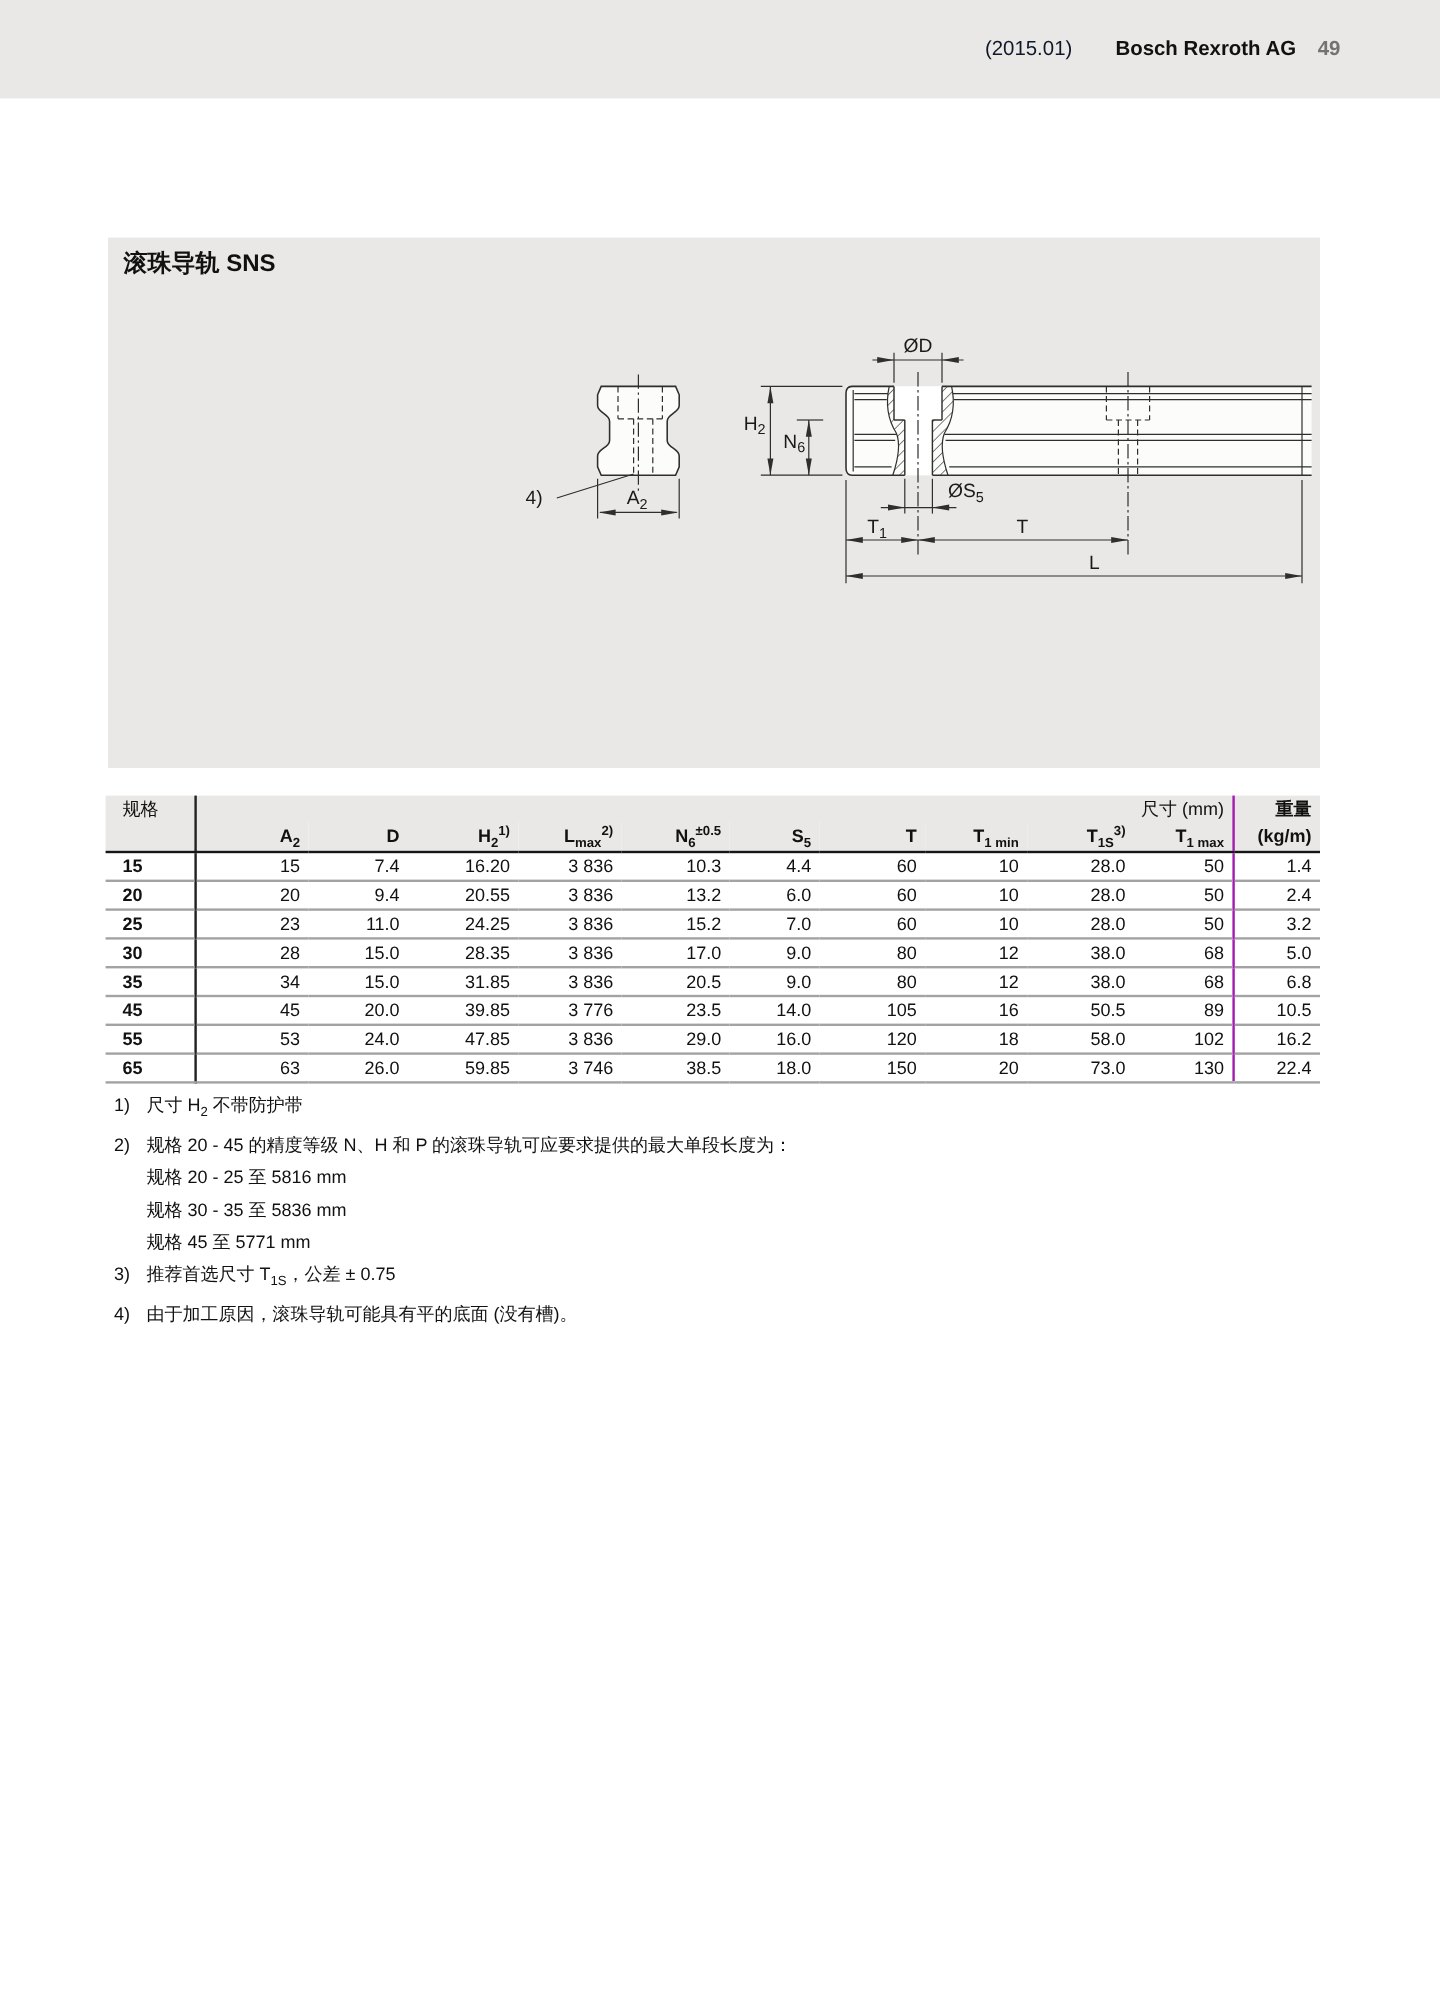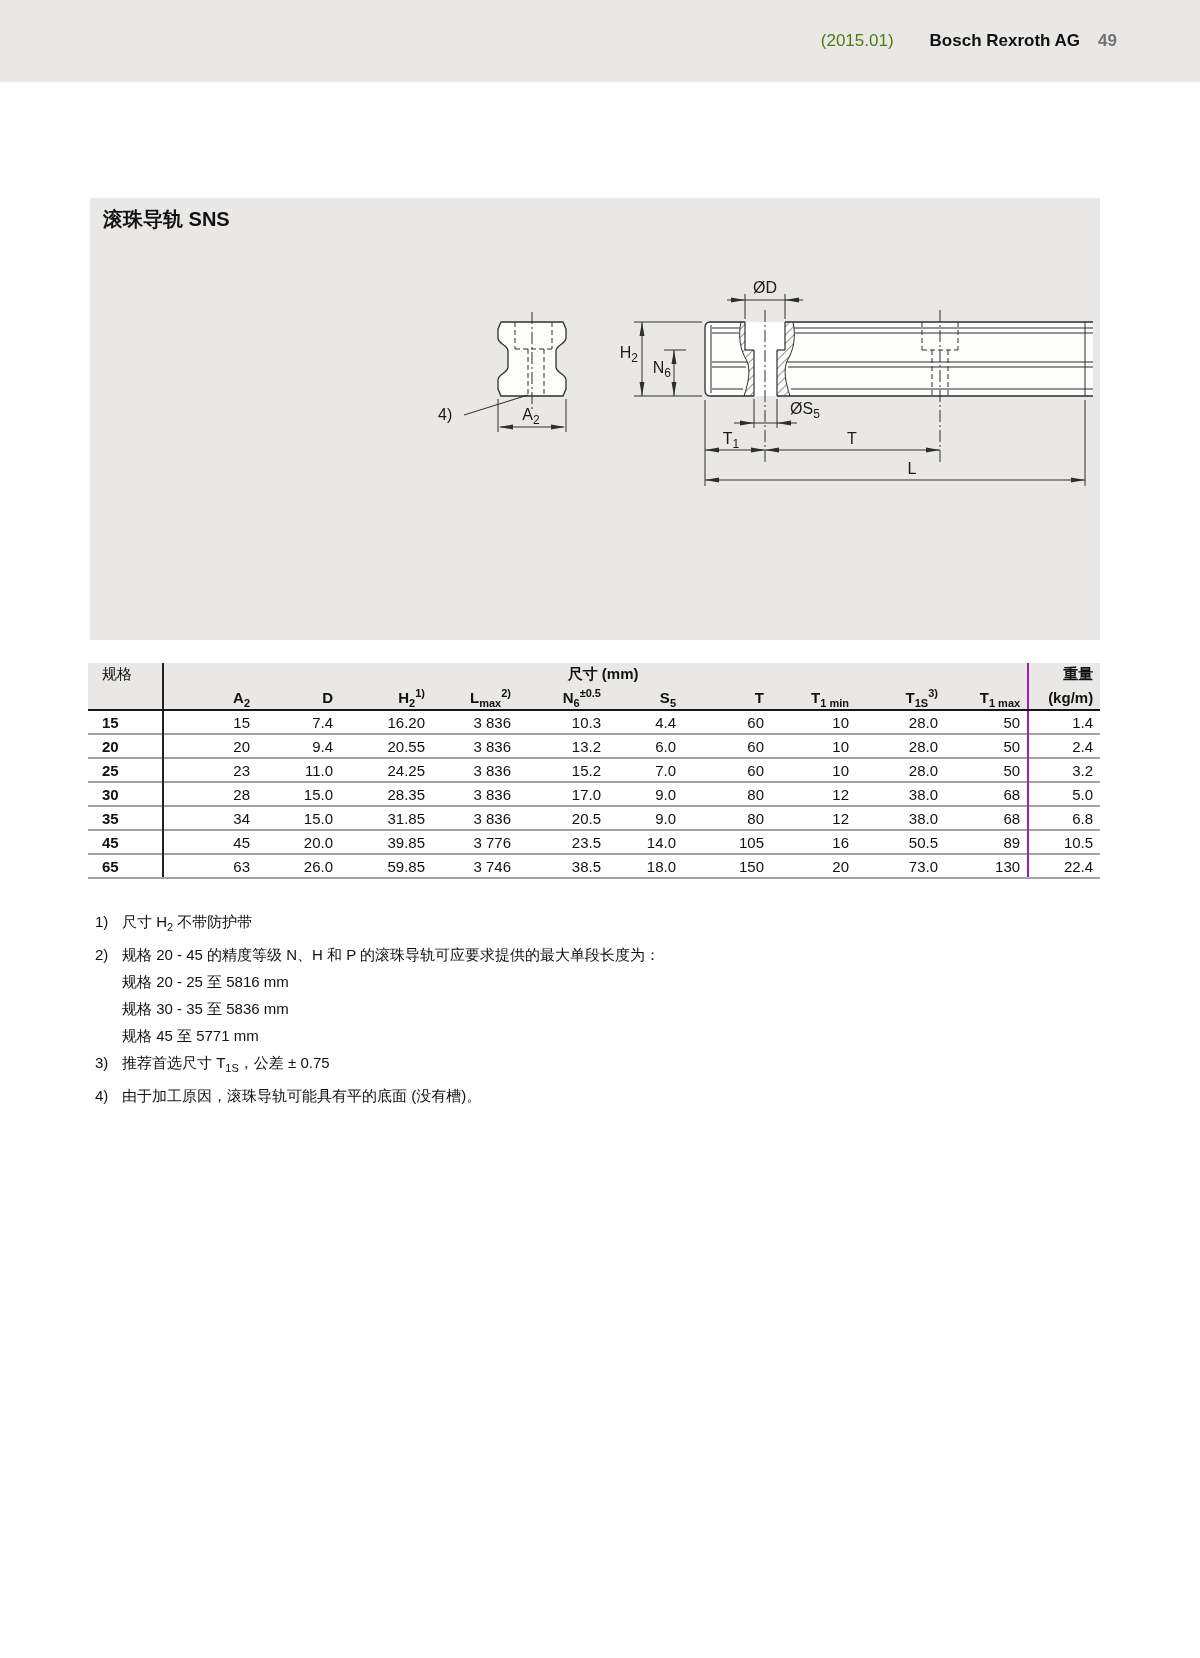--- a/index.html
+++ b/index.html
@@ -3,21 +3,21 @@
 <meta charset="utf-8">
 <style>
   html,body { margin:0; padding:0; background:#fff; }
   body { font-family:"Liberation Sans","DejaVu Sans",sans-serif; color:#1a1a1a; }
   .page { position:relative; width:1200px; height:1658px; background:#ffffff; overflow:hidden; }
 
   
   .top-band { position:absolute; left:0; top:0; width:1200px; height:82px; background:#e9e8e6;
               display:flex; align-items:center; justify-content:flex-end; box-sizing:border-box;
               padding-right:83px; font-size:17px; }
-  .top-band .edition { font-weight:400; color:#4d7c0f; margin-right:16px; }
+  .top-band .edition { font-weight:400; color:#0f172a; margin-right:16px; }
   .top-band .company { font-weight:700; color:#111; margin-right:18px;padding-left:20px; }
   .top-band .pageno  { font-weight:700; color:#737373; }
 
   
   .drawing-box { position:absolute; left:90px; top:198px; width:1010px; height:442px; background:#e9e8e6; }
   .box-title { position:absolute; left:13px; top:8px; margin:0; font-size:20px; font-weight:700; color:#111; }
   svg.drawing { position:absolute; left:0; top:0; display:block; }
 
   
   table.dim-table { position:absolute; left:88px; top:663px; width:1012px; border-collapse:collapse;
@@ -26,21 +26,21 @@
   .dim-table thead tr { background:#e9e8e6; }
   .dim-table tr.h1 th { height:22px; vertical-align:middle; }
   .dim-table tr.h2row th { height:24px; vertical-align:middle; font-weight:700; border-bottom:2.5px solid #161616; }
   .dim-table tr.h2row th.blank { border-bottom:2.5px solid #161616; }
   .dim-table tbody tr td { height:22px; border-top:none; }
   .dim-table tbody tr + tr td { border-top:2px solid #a3a3a3; }
   .dim-table tbody tr:last-child td { border-bottom:2px solid #a3a3a3; }
   .dim-table .size-col { text-align:left; padding-left:14px; border-right:2px solid #222; }
   .dim-table td.size-col { font-weight:700; }
   .dim-table .wt-col { border-left:2px solid #a21caf; }
-  .dim-table th.dims-head { text-align:center; padding-left:22px; font-weight:700; }
+  .dim-table th.dims-head { text-align:right; padding-left:22px; font-weight:400; }
   .dim-table th.size-head { font-weight:400; }
   .dim-table th.wt-head { font-weight:700; }
   .dim-table th.wt-unit { font-weight:400; }
   .dim-table sub { font-size:11px; vertical-align:-4px; line-height:0; }
   .dim-table sup { font-size:11px; vertical-align:6px; line-height:0; }
 
   
   .footnotes { position:absolute; left:95px; top:908px; width:930px; font-size:15px; line-height:27px; color:#111; }
   .fn { display:flex; align-items:flex-start; }
   .fn-num { width:27px; flex:none; }
@@ -298,20 +298,34 @@
         <td>20.0</td>
         <td>39.85</td>
         <td>3 776</td>
         <td>23.5</td>
         <td>14.0</td>
         <td>105</td>
         <td>16</td>
         <td>50.5</td>
         <td>89</td>
         <td class="wt-col">10.5</td>
+      </tr>
+      <tr>
+        <td class="size-col">55</td>
+        <td>53</td>
+        <td>24.0</td>
+        <td>47.85</td>
+        <td>3 836</td>
+        <td>29.0</td>
+        <td>16.0</td>
+        <td>120</td>
+        <td>18</td>
+        <td>58.0</td>
+        <td>102</td>
+        <td class="wt-col">16.2</td>
       </tr>
       <tr>
         <td class="size-col">65</td>
         <td>63</td>
         <td>26.0</td>
         <td>59.85</td>
         <td>3 746</td>
         <td>38.5</td>
         <td>18.0</td>
         <td>150</td>

